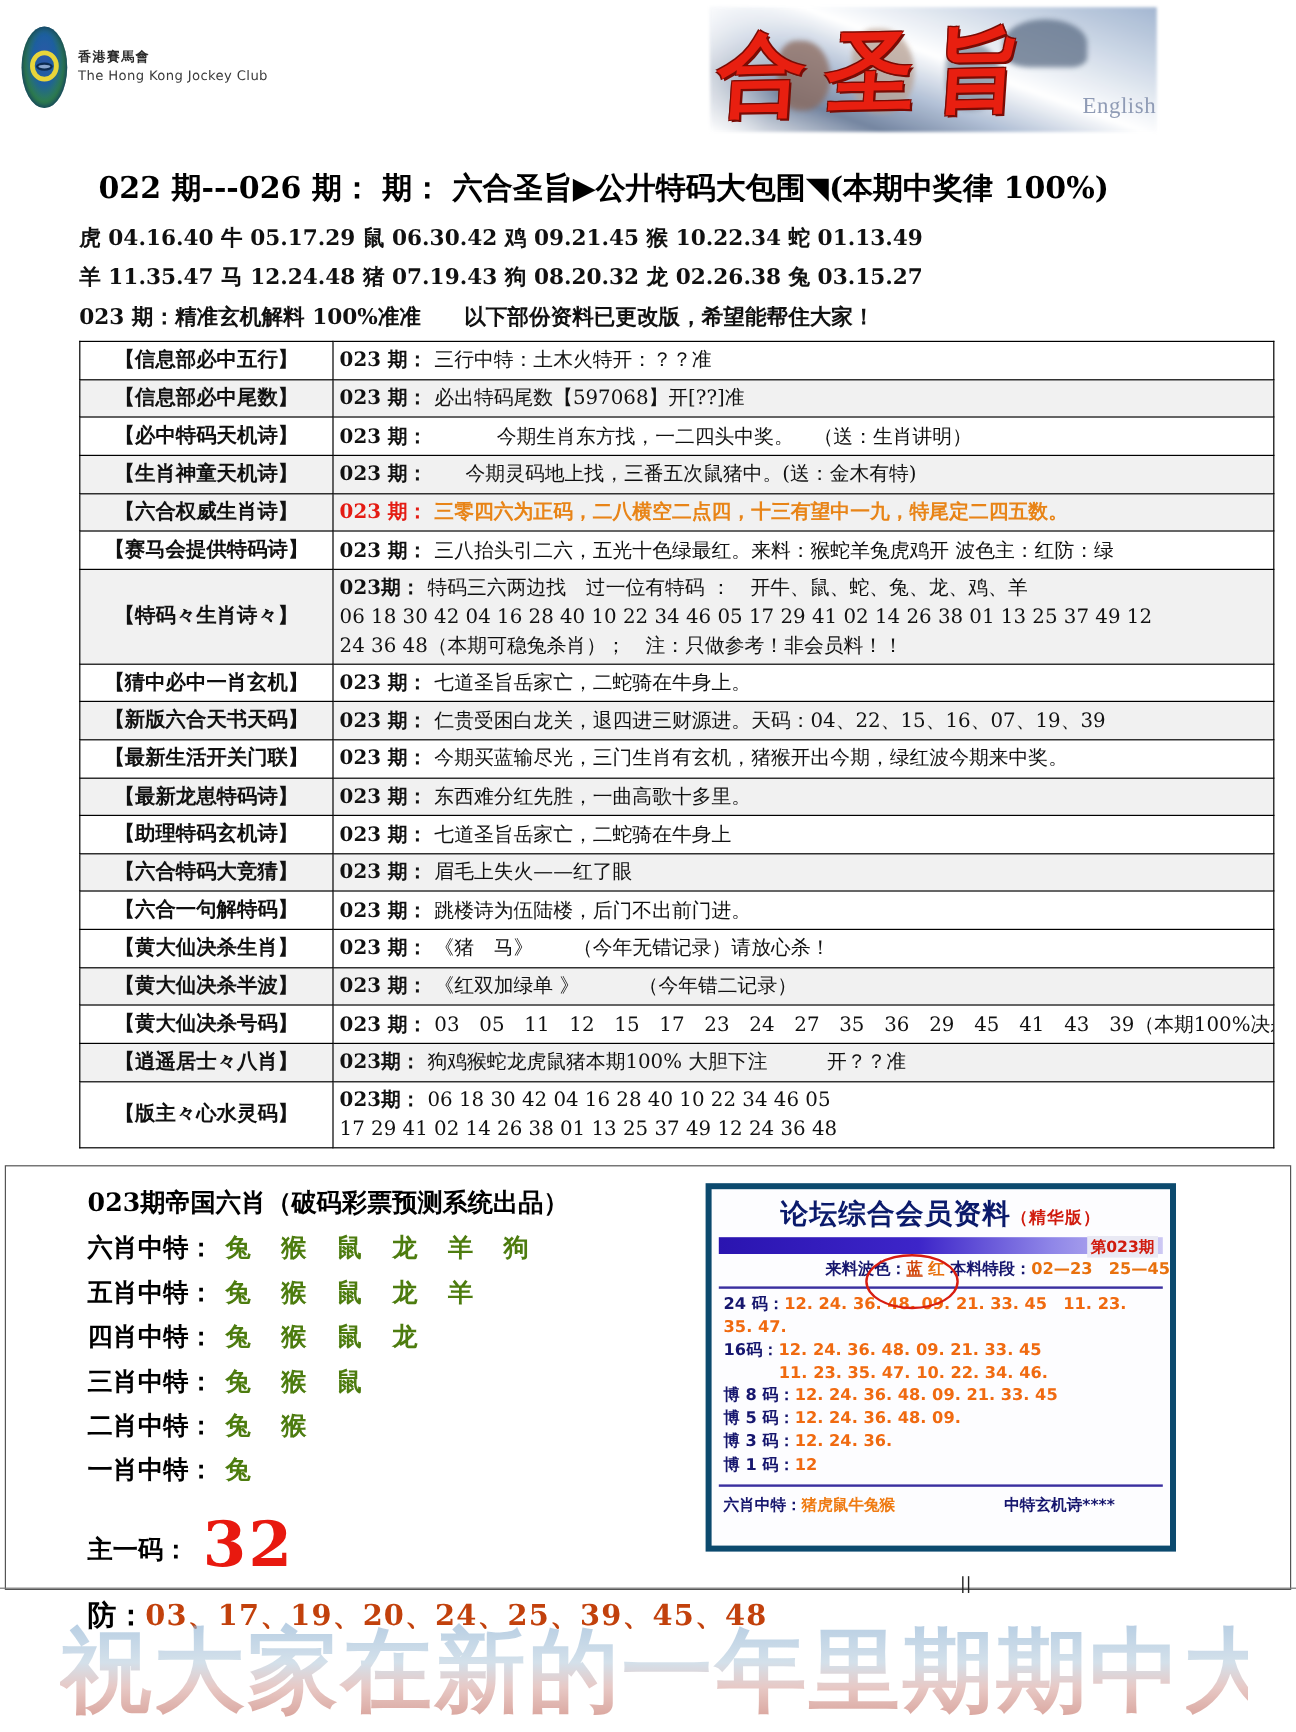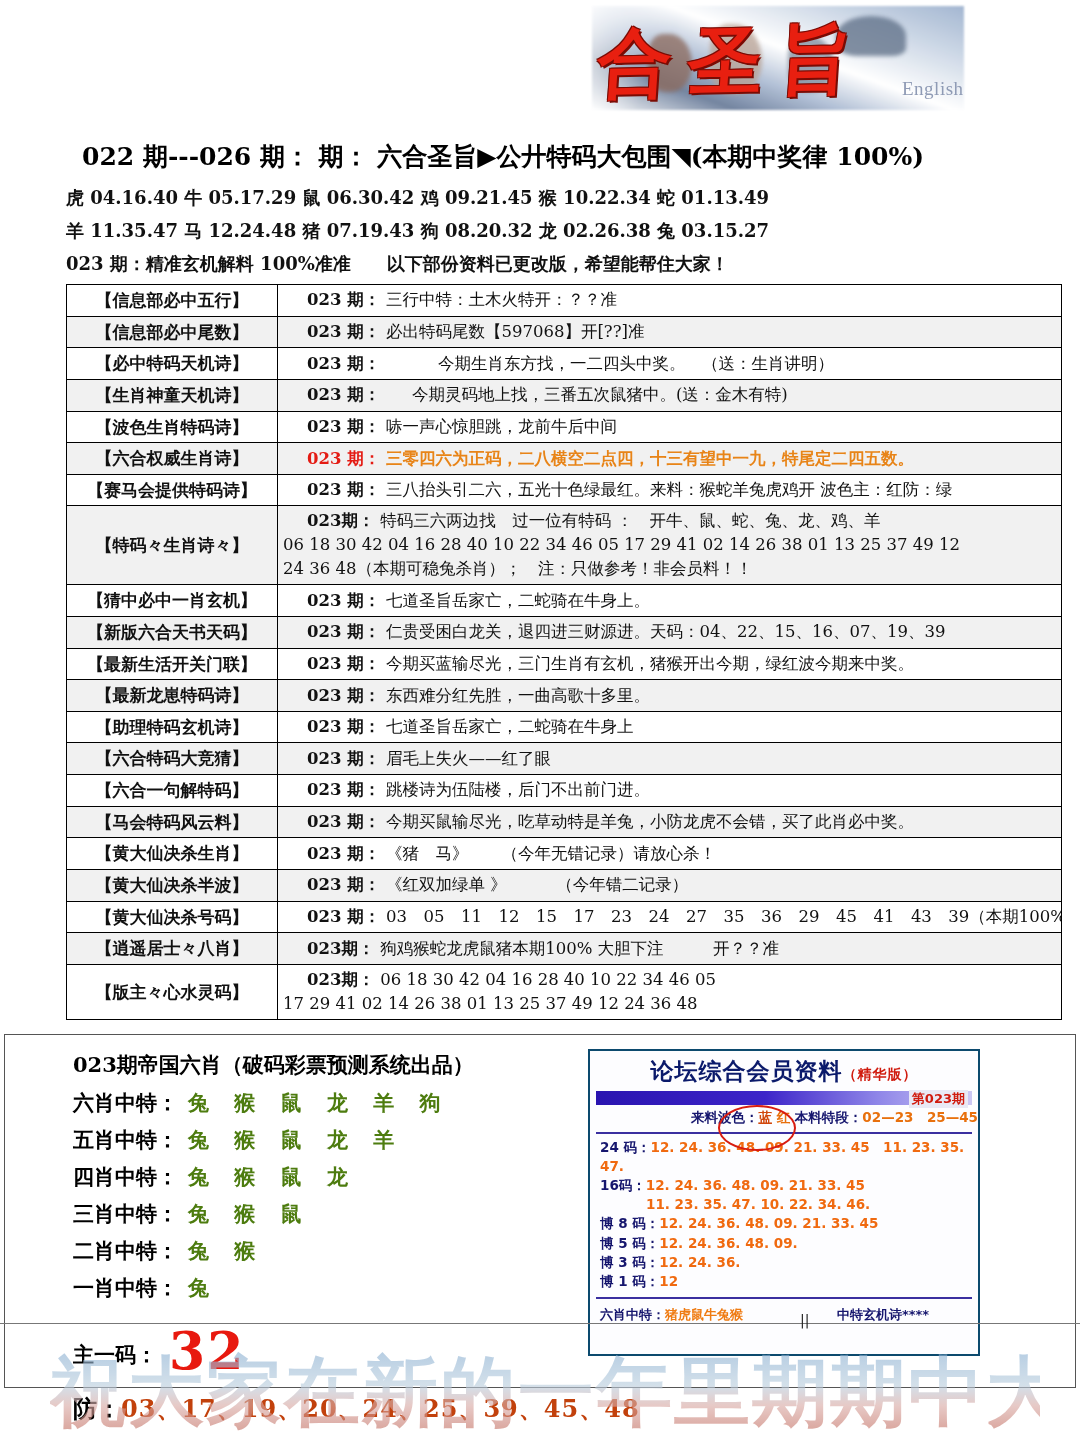--- a/index.html
+++ b/index.html
@@ -80,21 +80,21 @@
   }
   table.main td{
     border:1px solid #000;padding:3px 5px;vertical-align:middle;
     font-size:16.5px;color:#111;line-height:1.45;
   }
   table.main td.k{
     width:200px;text-align:center;font-weight:bold;font-size:17px;white-space:nowrap;
   }
   table.main td.v{white-space:nowrap;overflow:hidden;}
   table.main tr.alt td{background:#f1f1f1;}
-  .per{font-weight:bold;margin-left:24px;}
+  .per{font-weight:bold;}
   .vred .per{color:#e41b13;}
   .vred .vtxt{color:#e88417;font-weight:bold;}
   .vline{display:block;}
   .gap{display:inline-block;width:26px;}
   .gap2{display:inline-block;width:52px;}
 
   
   .bottom-panel{
     margin:14px 4px 0 4px;border:1px solid #555;height:352px;position:relative;background:#fff;
   }
@@ -115,21 +115,21 @@
   .mainnum .big{font-size:52px;color:#e8190f;vertical-align:-7px;margin-left:12px;letter-spacing:2px;}
   .fang{
     font-family:"DejaVu Serif","Liberation Serif",serif;
     font-size:24px;font-weight:bold;margin-top:12px;white-space:nowrap;
   }
   .fang .fvals{color:#c2410c;margin-left:0;letter-spacing:1px;}
 
   
   .inset{
     position:absolute;left:583px;top:14px;width:392px;height:307px;
-    border:2px solid #0c4a6e;background:#fdfdff;box-sizing:border-box;overflow:hidden;
+    border:5px solid #0c4a6e;background:#fdfdff;box-sizing:border-box;overflow:hidden;
     font-family:"DejaVu Sans","Liberation Sans",sans-serif;
   }
   .ins-title{
     text-align:center;font-size:23px;font-weight:bold;color:#0b1a6b;padding-top:5px;
     font-family:"DejaVu Serif","Liberation Serif",serif;letter-spacing:1px;white-space:nowrap;
   }
   .ins-title .sub{font-size:14px;color:#d01b0e;}
   .ins-bar{
     margin:4px 6px 0 6px;height:14px;position:relative;
     background:linear-gradient(90deg,#2a14b0 0%,#3d25c9 45%,#8f86e8 75%,#cdc8f4 100%);
@@ -171,20 +171,31 @@
     font-size:76px;font-weight:bold;letter-spacing:2px;white-space:nowrap;
     background:linear-gradient(180deg,#7fa8cf 0%,#b9cede 42%,#d9a9a4 62%,#b8503f 100%);
     -webkit-background-clip:text;background-clip:text;color:transparent;
     opacity:.62;filter:blur(.5px);
   }
 </style>
 </head>
 <body>
 
 <div class="header">
+  <div class="logo-wrap">
+    <div class="logo-oval">
+      <div class="o1"></div>
+        <div class="o2"></div>
+        <div class="o3"></div>
+    </div>
+    <div class="logo-text">
+      <div class="logo-cn">香港賽馬會</div>
+      <div class="logo-en">The Hong Kong Jockey Club</div>
+    </div>
+  </div>
 
   <div class="banner">
     <div class="banner-bg"></div>
     <div class="banner-shapes">
       <div class="bs bs1"></div>
         <div class="bs bs2"></div>
         <div class="bs bs3"></div>
         <div class="bs bs4"></div>
     </div>
     <div class="banner-cn">合圣旨</div>
@@ -218,26 +229,20 @@
         <td class="v">
           <span class="vline"><span class="per">023 期： </span><span class="gap2"></span><span class="vtxt">今期生肖东方找，一二四头中奖。　（送：生肖讲明）</span></span>
         </td>
       </tr>
       <tr class="alt">
         <td class="k">【生肖神童天机诗】</td>
         <td class="v">
           <span class="vline"><span class="per">023 期： </span><span class="gap"></span><span class="vtxt">今期灵码地上找，三番五次鼠猪中。(送：金木有特)</span></span>
         </td>
       </tr>
-      <tr>
-        <td class="k">【波色生肖特码诗】</td>
-        <td class="v">
-          <span class="vline"><span class="per">023 期： </span><span class="vtxt">哧一声心惊胆跳，龙前牛后中间</span></span>
-        </td>
-      </tr>
       <tr class="alt">
         <td class="k">【六合权威生肖诗】</td>
         <td class="v vred">
           <span class="vline"><span class="per">023 期： </span><span class="vtxt">三零四六为正码，二八横空二点四，十三有望中一九，特尾定二四五数。</span></span>
         </td>
       </tr>
       <tr>
         <td class="k">【赛马会提供特码诗】</td>
         <td class="v">
           <span class="vline"><span class="per">023 期： </span><span class="vtxt">三八抬头引二六，五光十色绿最红。来料：猴蛇羊兔虎鸡开 波色主：红防：绿</span></span>
@@ -284,26 +289,20 @@
       <tr class="alt">
         <td class="k">【六合特码大竞猜】</td>
         <td class="v">
           <span class="vline"><span class="per">023 期： </span><span class="vtxt">眉毛上失火——红了眼</span></span>
         </td>
       </tr>
       <tr>
         <td class="k">【六合一句解特码】</td>
         <td class="v">
           <span class="vline"><span class="per">023 期： </span><span class="vtxt">跳楼诗为伍陆楼，后门不出前门进。</span></span>
-        </td>
-      </tr>
-      <tr class="alt">
-        <td class="k">【马会特码风云料】</td>
-        <td class="v">
-          <span class="vline"><span class="per">023 期： </span><span class="vtxt">今期买鼠输尽光，吃草动特是羊兔，小防龙虎不会错，买了此肖必中奖。</span></span>
         </td>
       </tr>
       <tr>
         <td class="k">【黄大仙决杀生肖】</td>
         <td class="v">
           <span class="vline"><span class="per">023 期： </span><span class="vtxt">《猪　马》　　（今年无错记录）请放心杀！</span></span>
         </td>
       </tr>
       <tr class="alt">
         <td class="k">【黄大仙决杀半波】</td>

